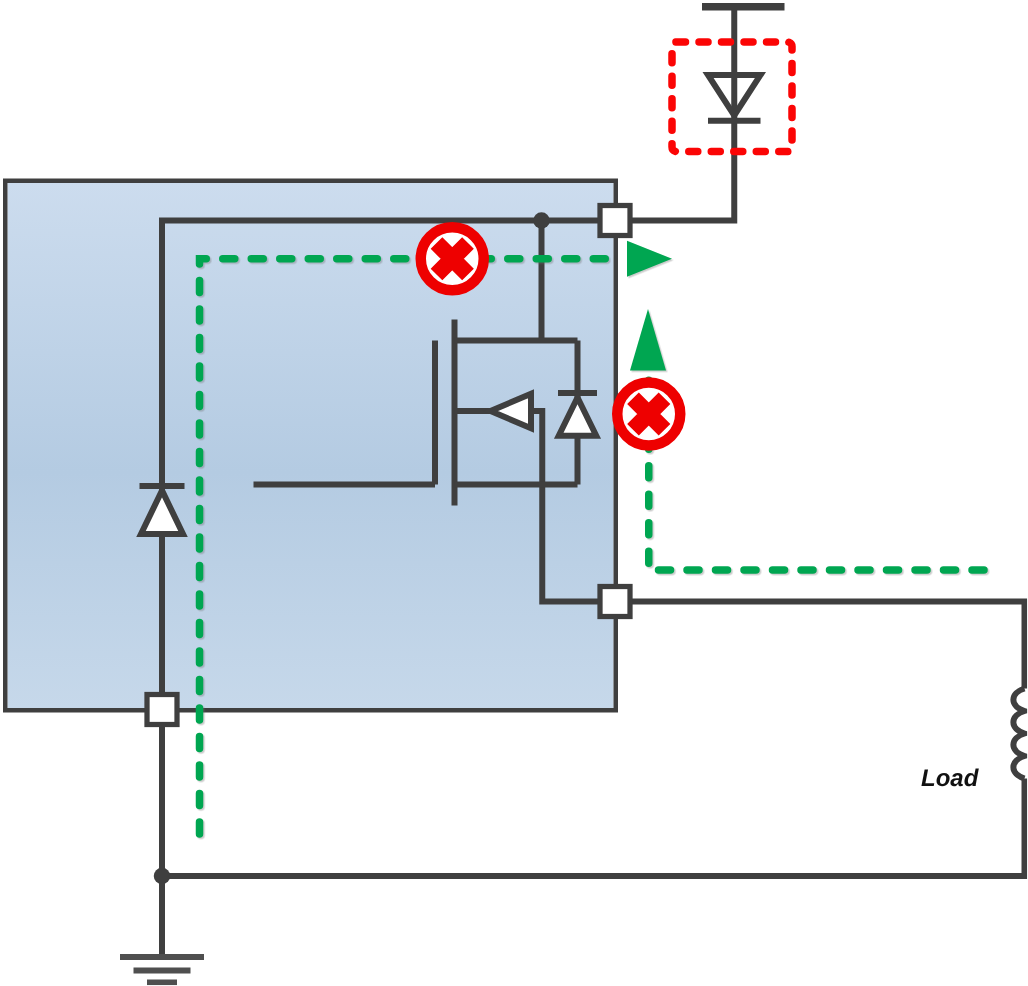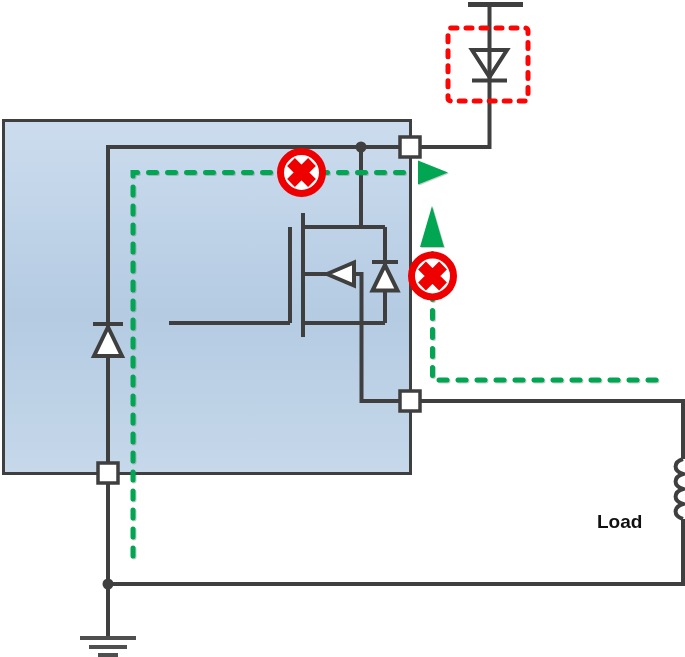--- a/index.html
+++ b/index.html
@@ -20,22 +20,22 @@
   .tri-open{fill:none;stroke:var(--wire);stroke-width:4px;stroke-linejoin:miter;}
   .dot{fill:var(--wire);stroke:none;}
   .term{fill:var(--terminal-fill);stroke:var(--wire);stroke-width:3.5px;}
   .g{fill:none;stroke:var(--path-green);stroke-width:5px;stroke-dasharray:8 11;stroke-linecap:round;
      filter:drop-shadow(1.5px 1.5px 0 rgba(110,110,110,.35));}
   .g-arrow{fill:var(--path-green);stroke:none;filter:drop-shadow(1.5px 1.5px 0 rgba(110,110,110,.35));}
   .hl-box{fill:none;stroke:var(--box-red);stroke-width:5px;stroke-dasharray:6 9;stroke-linecap:round;}
   .x-ring{fill:var(--terminal-fill);stroke:var(--error-red);stroke-width:7px;}
   .x-cross{stroke:var(--error-red);stroke-width:11px;stroke-linecap:butt;fill:none;}
   .load-label{
-    position:absolute;left:597px;top:511px;width:56px;
-    font-size:19px;font-weight:700;color:var(--label);letter-spacing:0px;
+    position:absolute;left:614px;top:511px;width:56px;
+    font-size:16px;font-weight:700;color:var(--label);letter-spacing:0px;font-style:italic;
   }
 </style>
 </head>
 <body>
 
 <div class="stage">
 
   <div class="ic-block"></div>
 
   <svg class="schematic" width="685" height="657" viewBox="0 0 685 657">

